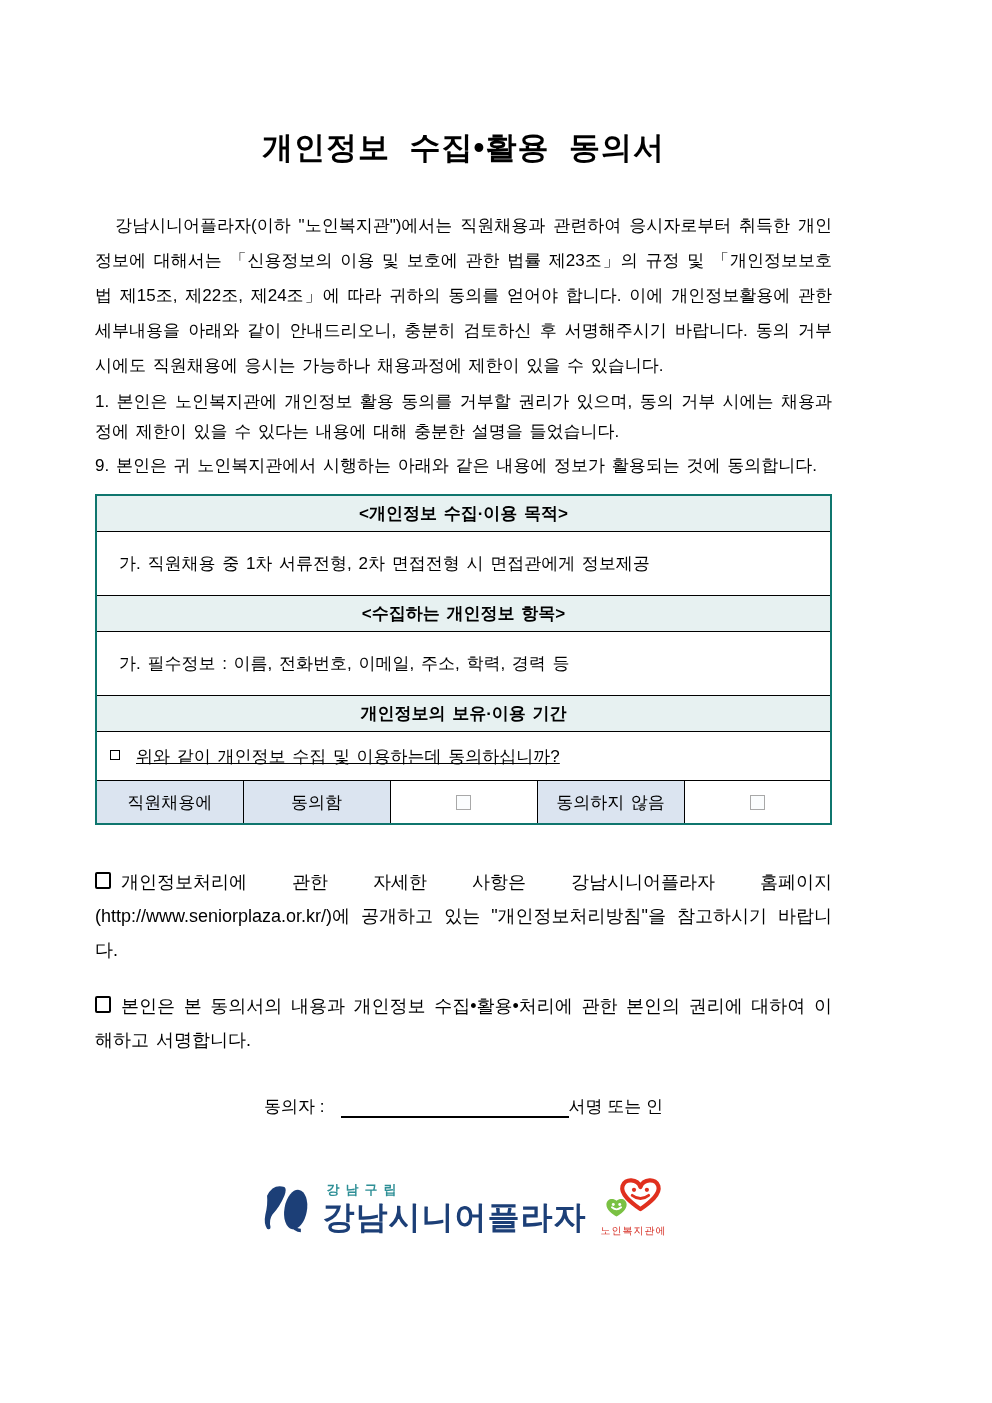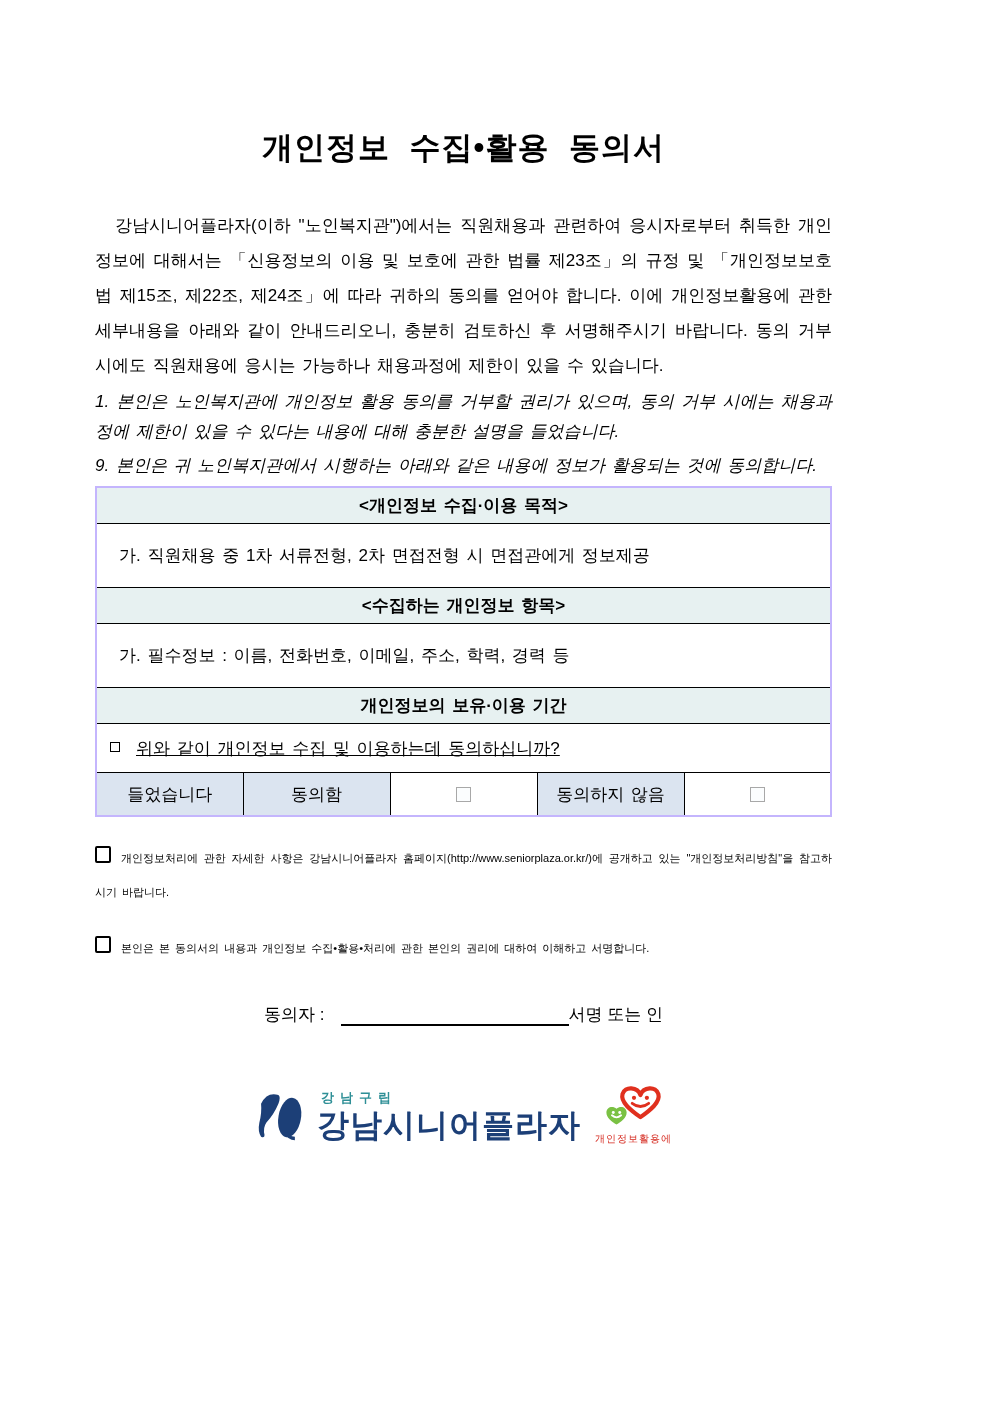--- a/index.html
+++ b/index.html
@@ -25,28 +25,27 @@
     font-size:17px;line-height:35px;
     text-align:justify;
     text-indent:20px;
     word-spacing:2px;
   }
   .statement{
     margin:4px 0 0 0;
     font-size:17px;line-height:30px;
     text-align:justify;
     word-spacing:2px;
-    font-style:italic;
   }
   table.consent{
     width:100%;
     border-collapse:collapse;
     table-layout:fixed;
-    margin-top:5px;
-    border:2px solid #c4b5fd;
+    margin-top:13px;
+    border:2px solid #0f766e;
   }
   table.consent td{
     border:1px solid #000;
     font-size:17px;
     word-spacing:2px;
   }
   td.sec-header{
     background:#e7f1f1;
     text-align:center;
     font-weight:bold;
@@ -66,22 +65,22 @@
   tr.choice-row td{height:40px;text-align:center;}
   tr.choice-row td.lbl{background:#dbe4f0;}
   .checkbox{
     display:inline-block;
     width:13px;height:13px;
     border:1.5px solid #a8a8a8;
     background:#fbfdfe;
     vertical-align:middle;
   }
   .note{
-    margin:24px 0 0 0;
-    font-size:11px;line-height:34px;
+    margin:40px 0 0 0;
+    font-size:18px;line-height:34px;
     text-align:justify;
     word-spacing:2px;
   }
   .note + .note{margin-top:22px;}
   .sq-big{
     display:inline-block;width:12px;height:13px;
     border:2.5px solid #000;
     border-radius:2px;
     margin-right:10px;
     vertical-align:-1px;
@@ -170,21 +169,21 @@
       </tr>
       <tr>
         <td colspan="5" class="sec-header">개인정보의 보유·이용 기간</td>
       </tr>
       <tr>
         <td colspan="5" class="question-cell">
           <span class="sq-small"></span><span>위와 같이 개인정보 수집 및 이용하는데 동의하십니까?</span>
         </td>
       </tr>
       <tr class="choice-row">
-        <td class="lbl">들었습니다</td>
+        <td class="lbl">직원채용에</td>
         <td class="lbl">동의함</td>
         <td>
           <span class="checkbox"></span>
         </td>
         <td class="lbl">동의하지 않음</td>
         <td>
           <span class="checkbox"></span>
         </td>
       </tr>
     </tbody>
@@ -218,18 +217,18 @@
         <svg width="62" height="46" viewBox="0 0 66 50">
           <path d="M40 12 C37 3 23 2 20.5 11 C18 20 30 29 40 36 C50 29 62 20 59.5 11 C57 2 43 3 40 12 Z" fill="none" stroke="#e0301e" stroke-width="4.5" stroke-linejoin="round"></path>
           <circle cx="33" cy="15" r="2.3" fill="#e0301e"></circle>
           <circle cx="47" cy="15" r="2.3" fill="#e0301e"></circle>
           <path d="M31 21 Q40 28 49 21" fill="none" stroke="#e0301e" stroke-width="3" stroke-linecap="round"></path>
           <path d="M14 27 C10 23 3 25 3 31 C3 37 9 41 14 44 C19 41 25 37 25 31 C25 25 18 23 14 27 Z" fill="#7ac143"></path>
           <circle cx="10.5" cy="31" r="1.6" fill="#ffffff"></circle>
           <circle cx="17.5" cy="31" r="1.6" fill="#ffffff"></circle>
           <path d="M9 34 Q14 38.5 19 34" fill="none" stroke="#ffffff" stroke-width="2" stroke-linecap="round"></path>
         </svg>
-        <div class="assoc-name">개인정보활용에</div>
+        <div class="assoc-name">노인복지관에</div>
       </div>
     </div>
 
   </div>
 </div>
 
 </body></html>

